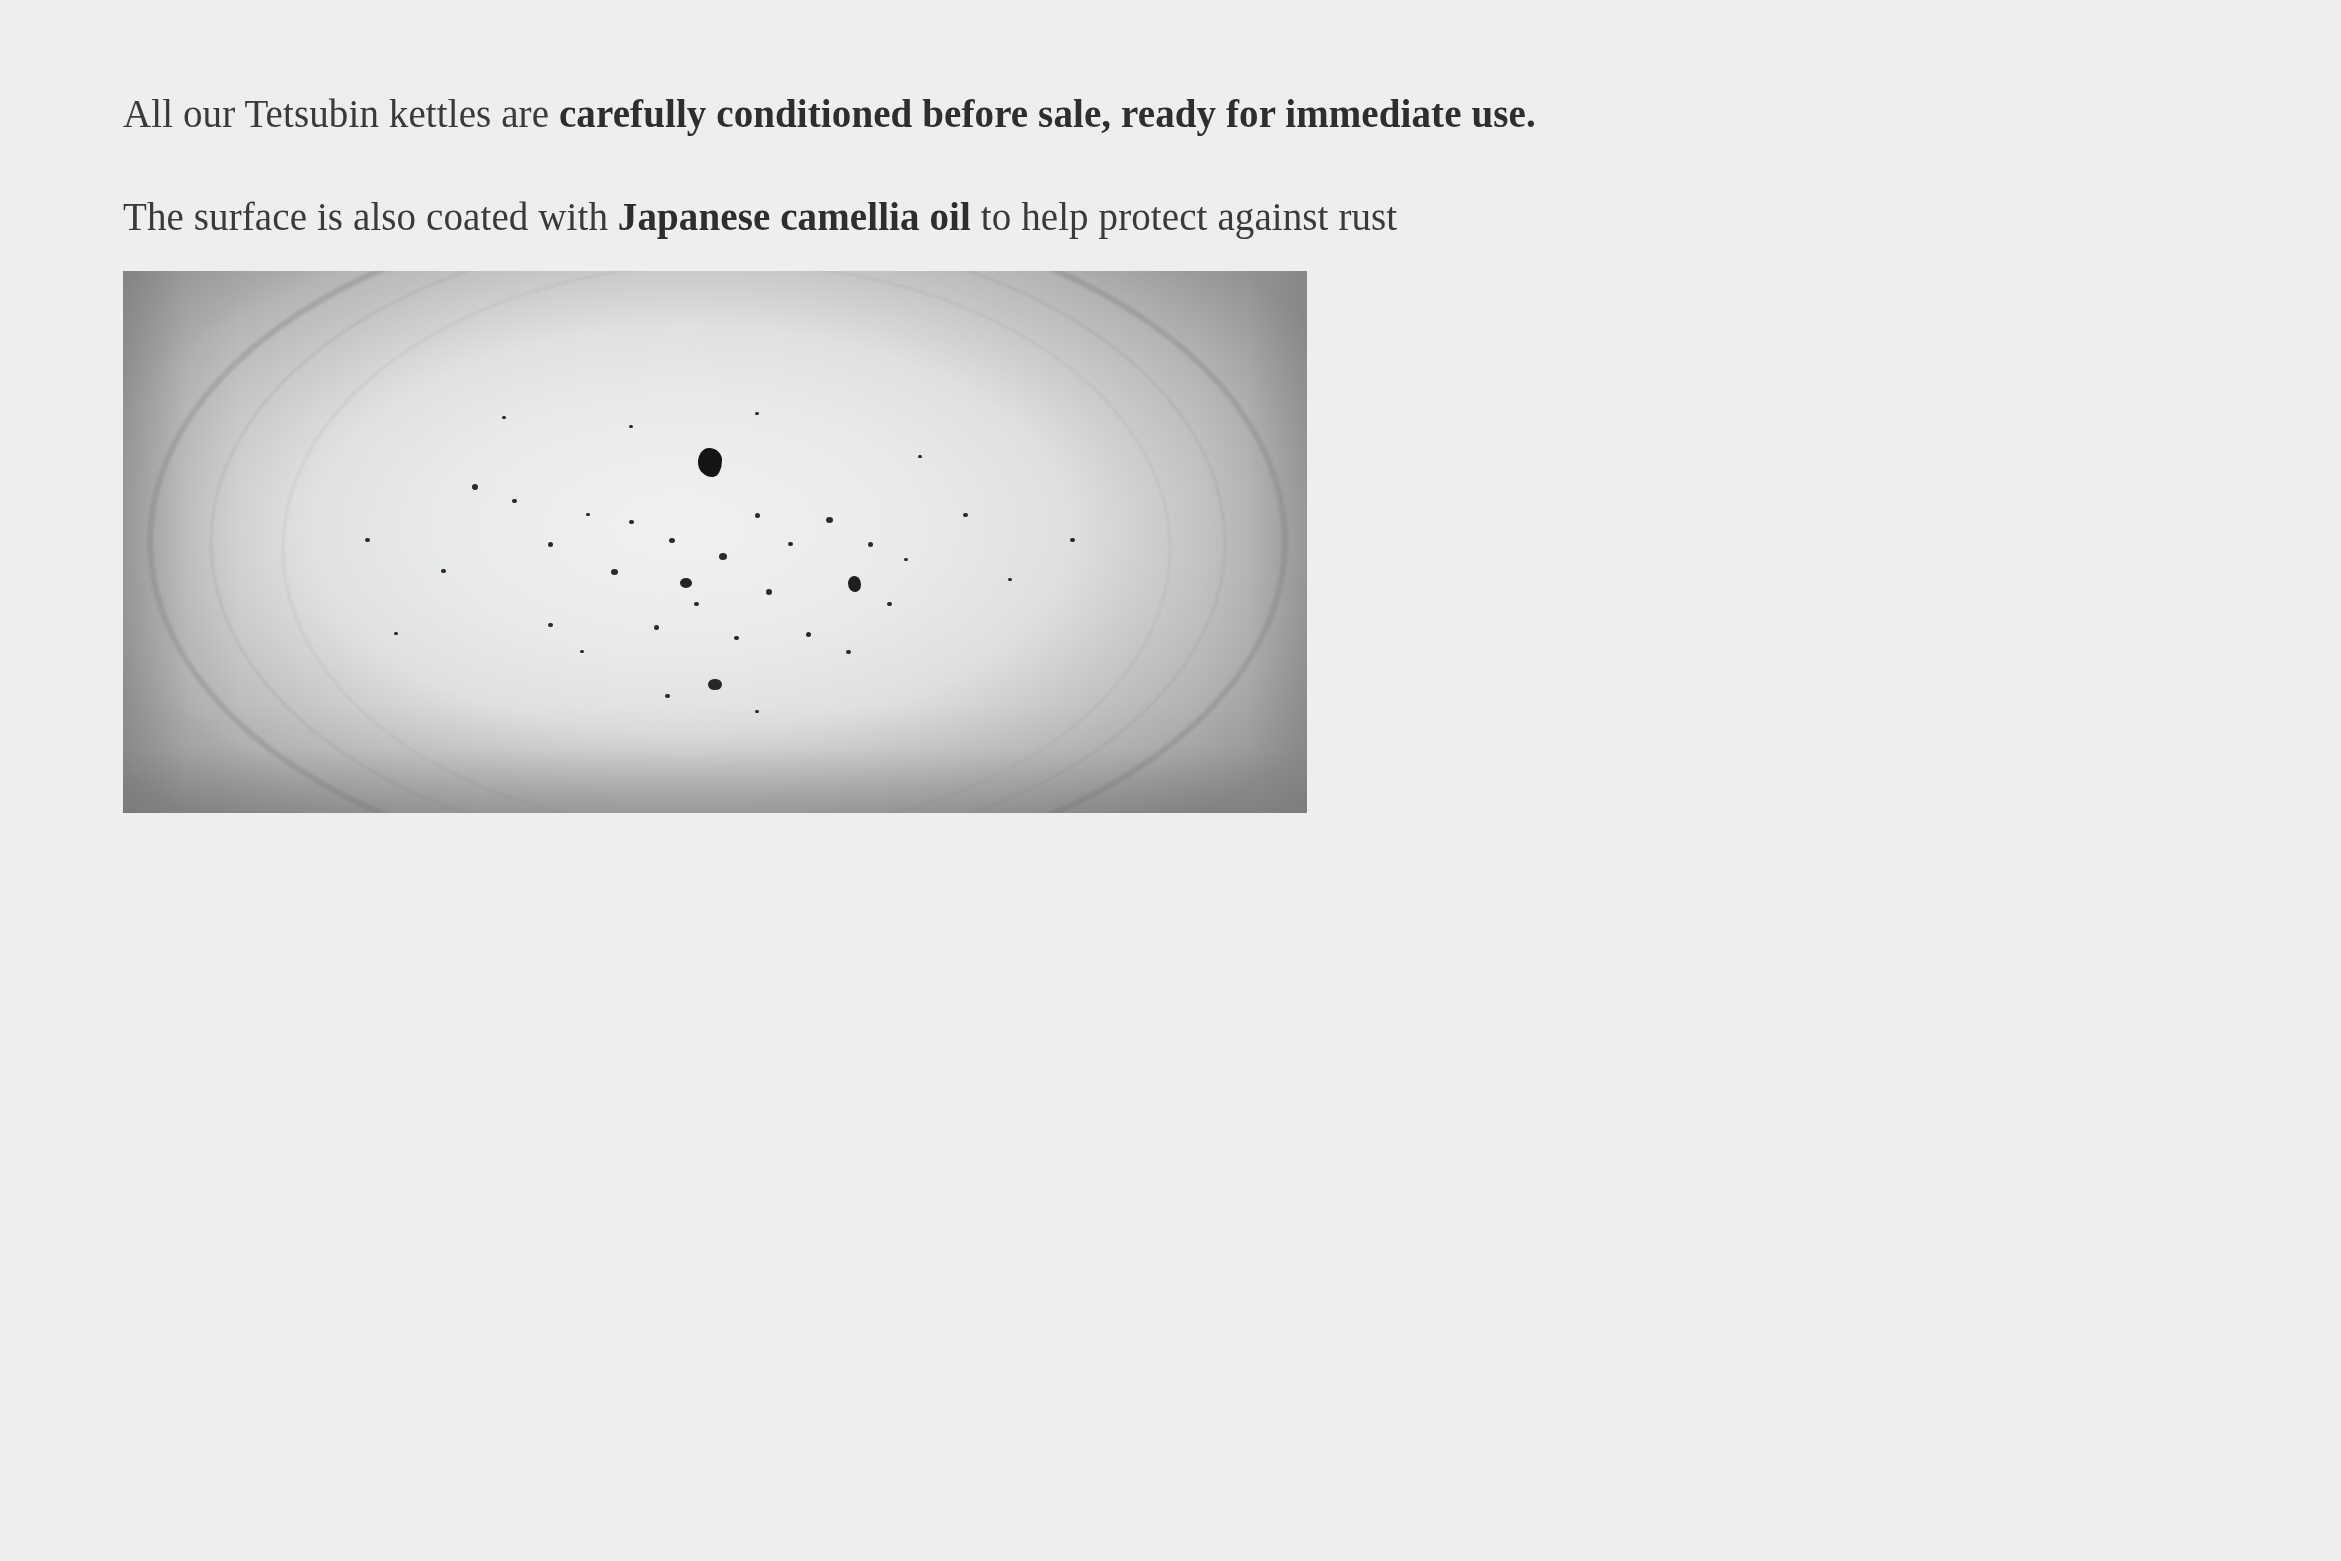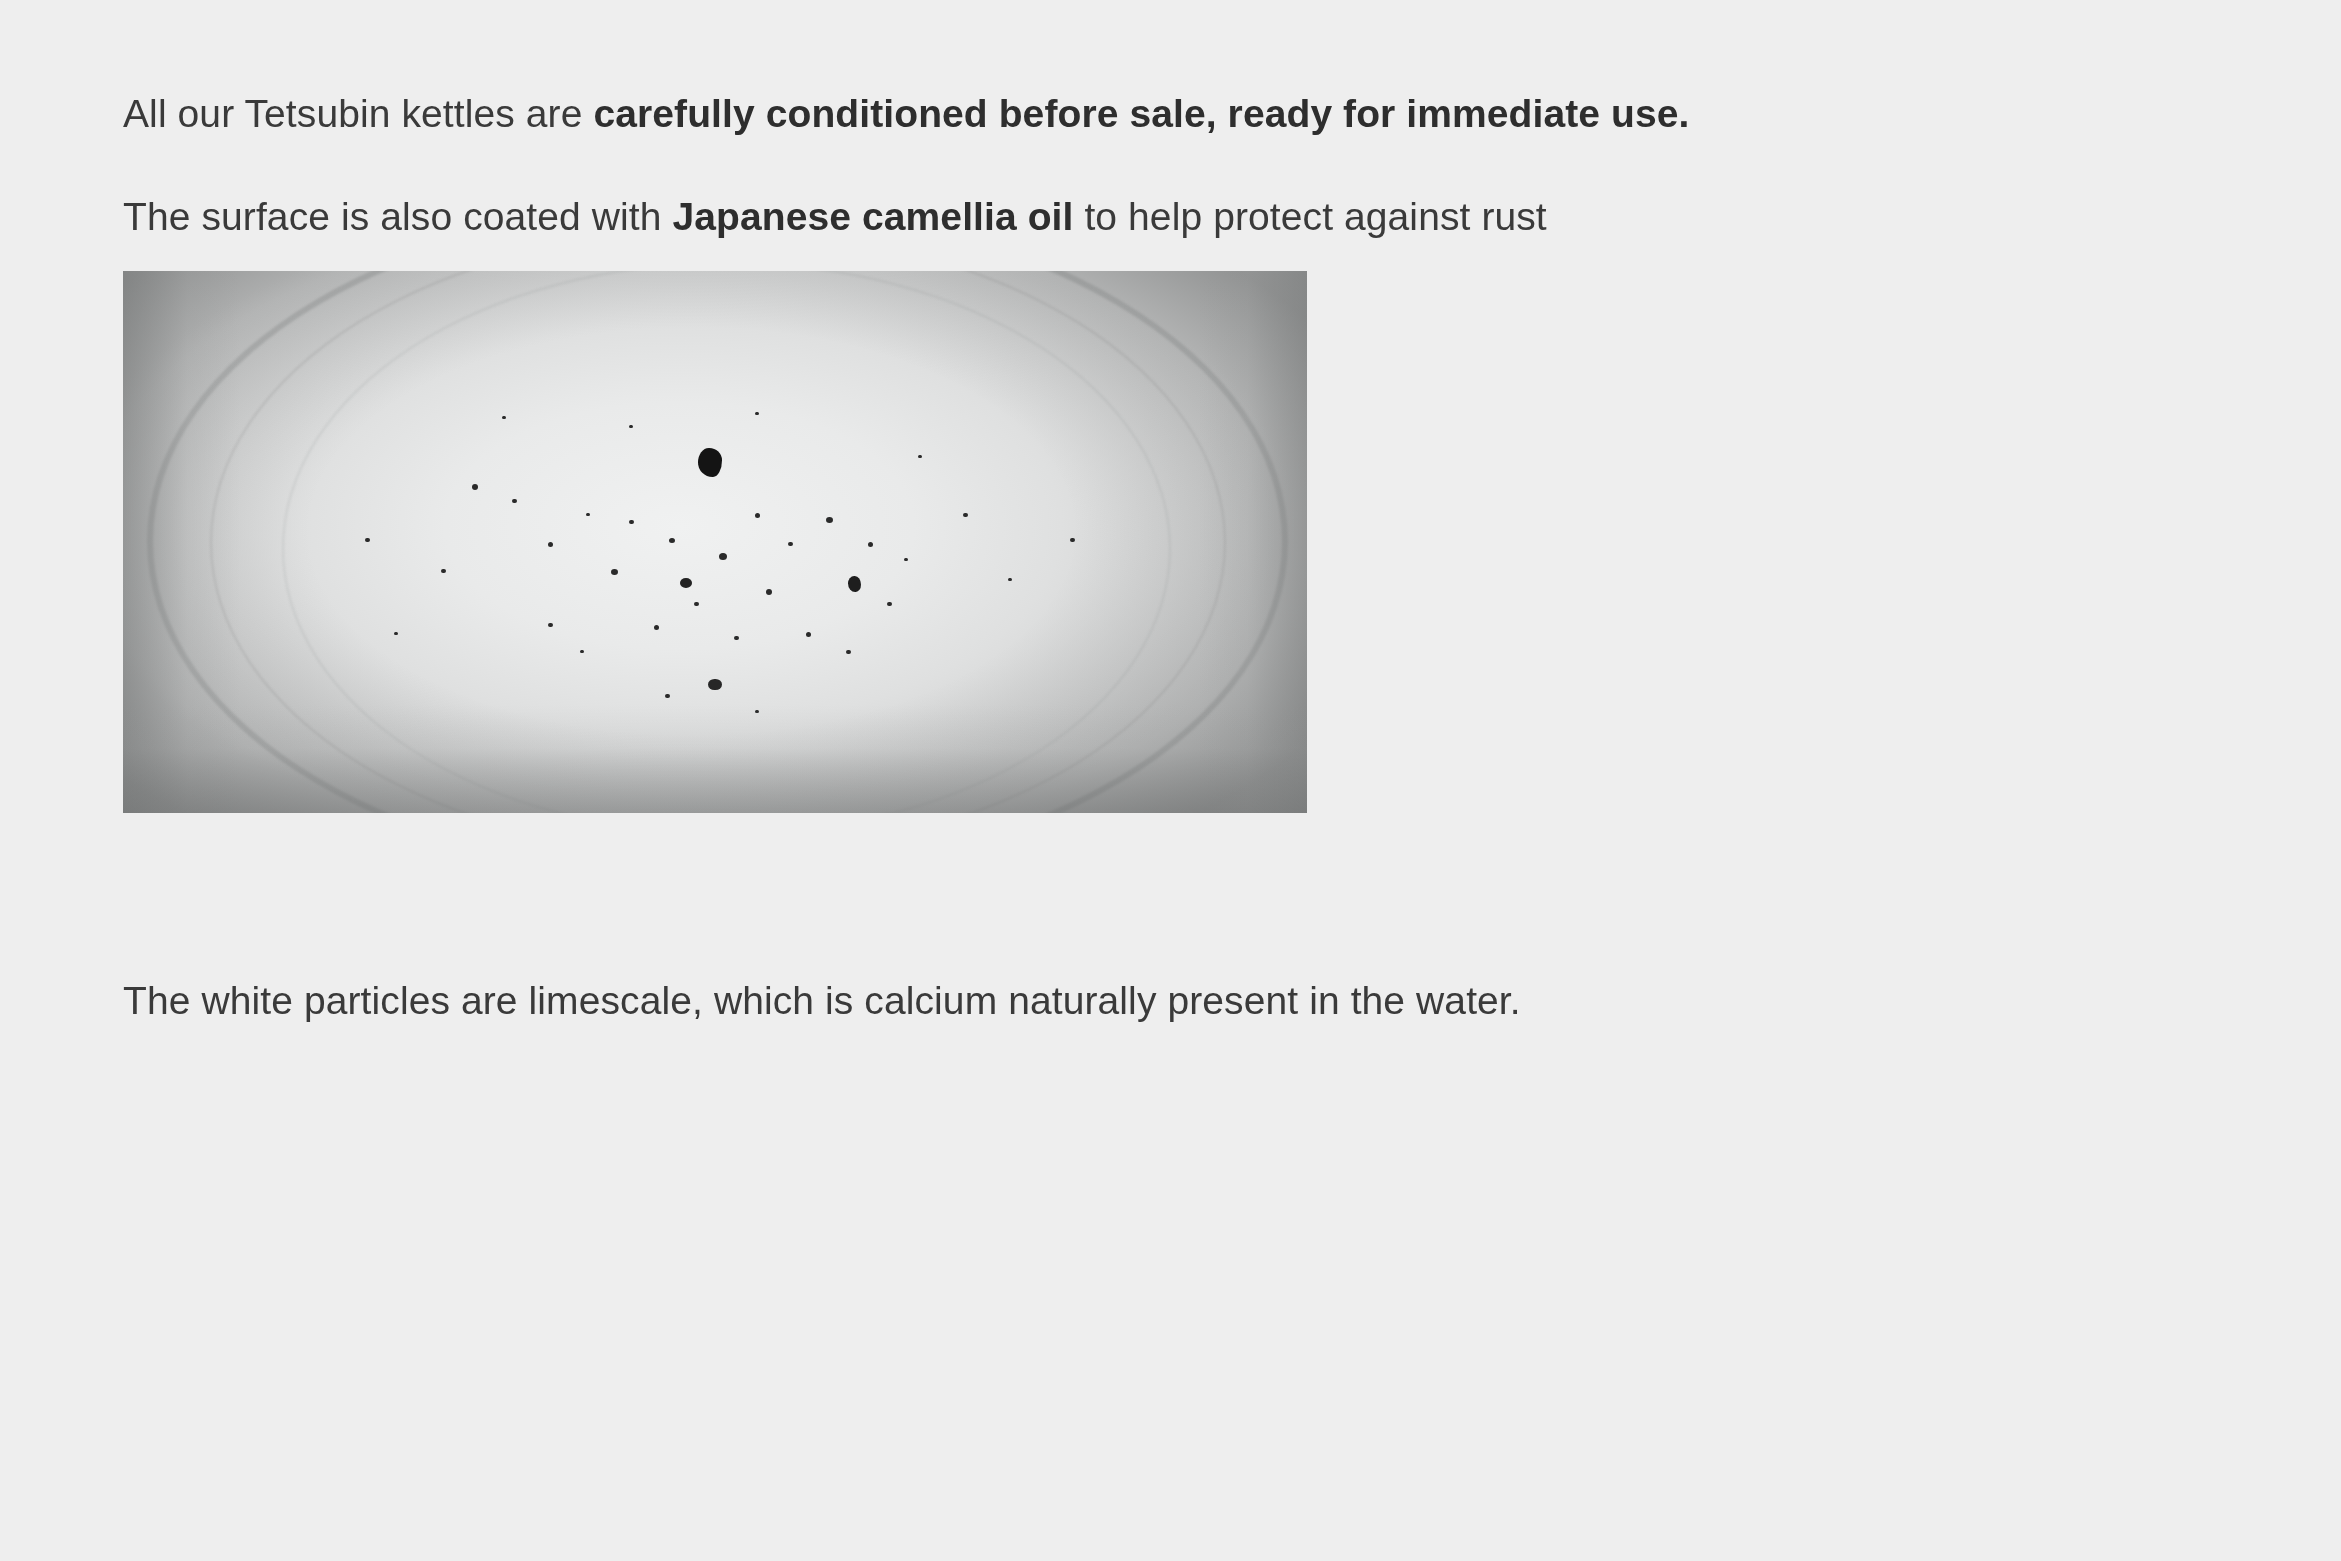--- a/index.html
+++ b/index.html
@@ -13,20 +13,21 @@
     font-family: "Liberation Sans", sans-serif;
     color: #333333;
     overflow: hidden;
   }
   .page {
     position: relative;
     width: 2342px;
     height: 1561px;
     box-sizing: border-box;
     padding: 87px 116px 0 123px;
+    font-family: Liberation Serif, serif;
   }
   .para {
     font-size: 39px;
     line-height: 1.38;
     color: #3a3a3a;
     margin: 0 0 49px 0;
     max-width: 2141px;
     letter-spacing: 0.1px;
   }
   .para.tight {
@@ -180,17 +181,17 @@
       <div class="speck" style="left:632px; top:141px; width:3.6px; height:3.6px;"></div>
       <div class="speck" style="left:379px; top:145px; width:3.6px; height:3.6px;"></div>
       <div class="speck" style="left:795px; top:184px; width:3.6px; height:3.6px;"></div>
     </div>
     <div class="vignette"></div>
     <div class="edge-left"></div>
     <div class="edge-right"></div>
     <div class="edge-bottom"></div>
   </div>
 
-  <p class="para"><br><br><span>The white particles are limescale, which is calcium naturally present in the water.</span></p>
+  <p class="para"><br><br></p>
 
 
 </div>
 
 
 </body></html>

